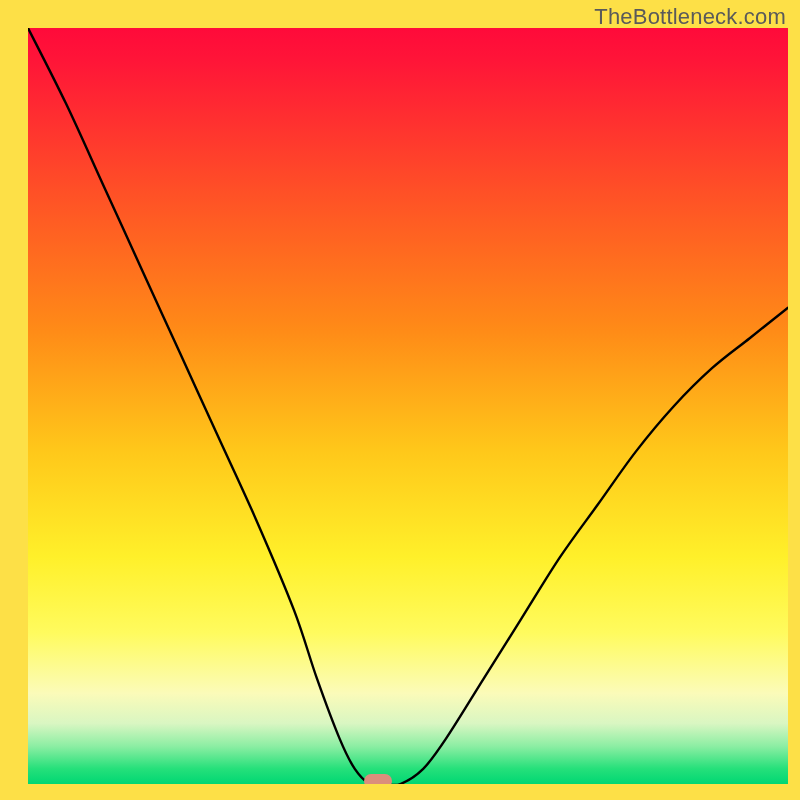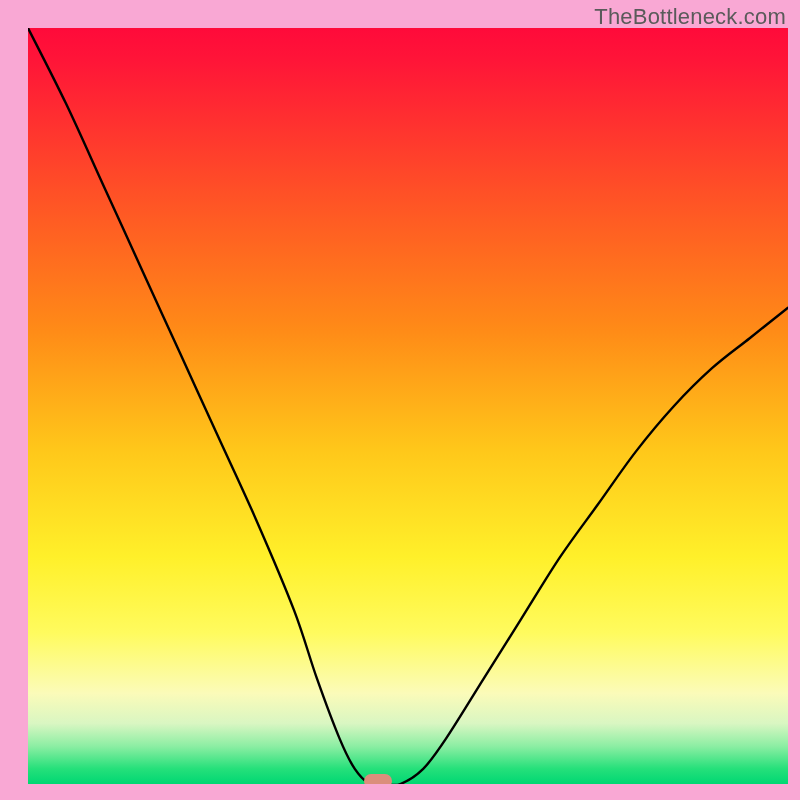--- a/index.html
+++ b/index.html
@@ -10,21 +10,21 @@
     background: #000;
     overflow: hidden;
     font-family: Arial, Helvetica, sans-serif;
   }
   .frame {
     position: absolute;
     left: 0;
     top: 0;
     width: 800px;
     height: 800px;
-    background: #f9a8d4;
+    background: #fde047;
   }
   .plot {
     position: absolute;
     left: 28px;
     top: 28px;
     width: 760px;
     height: 756px;
     overflow: hidden;
   }
   .gradient {

